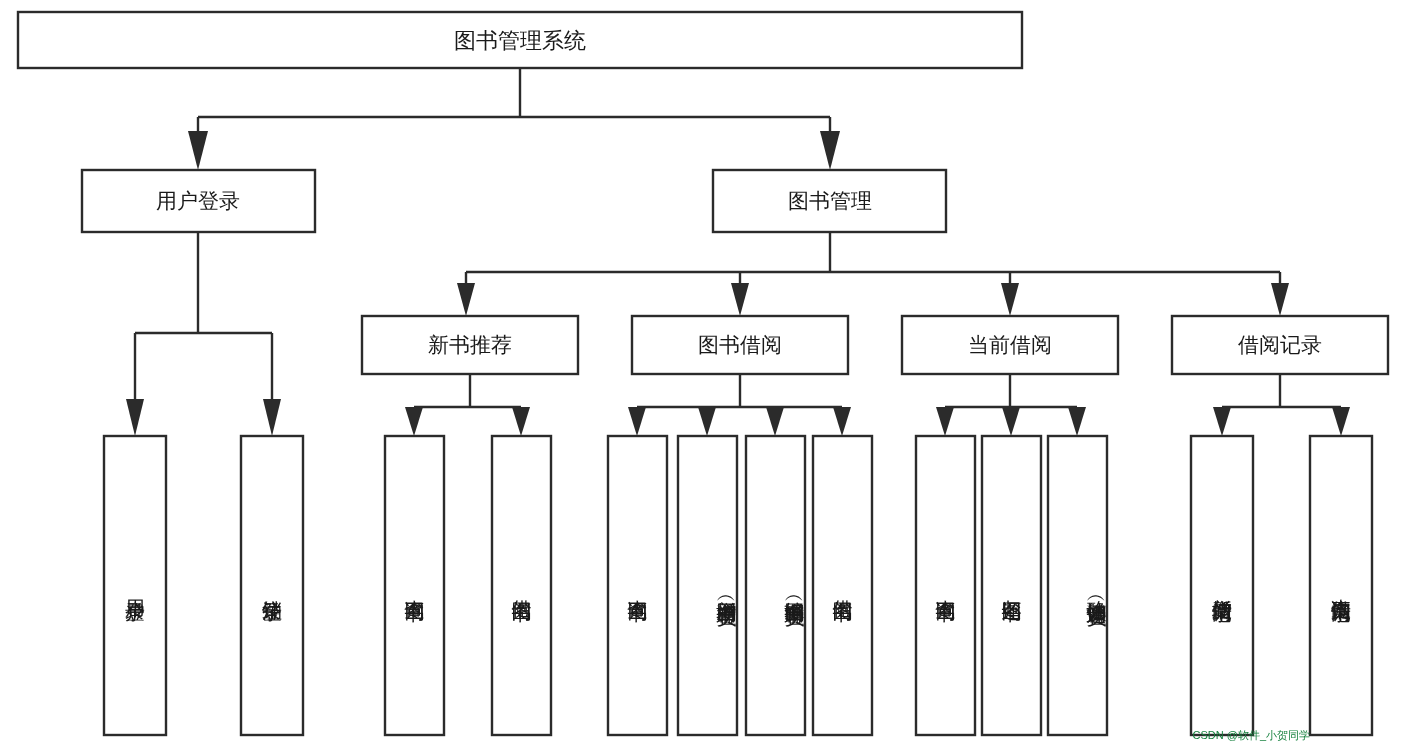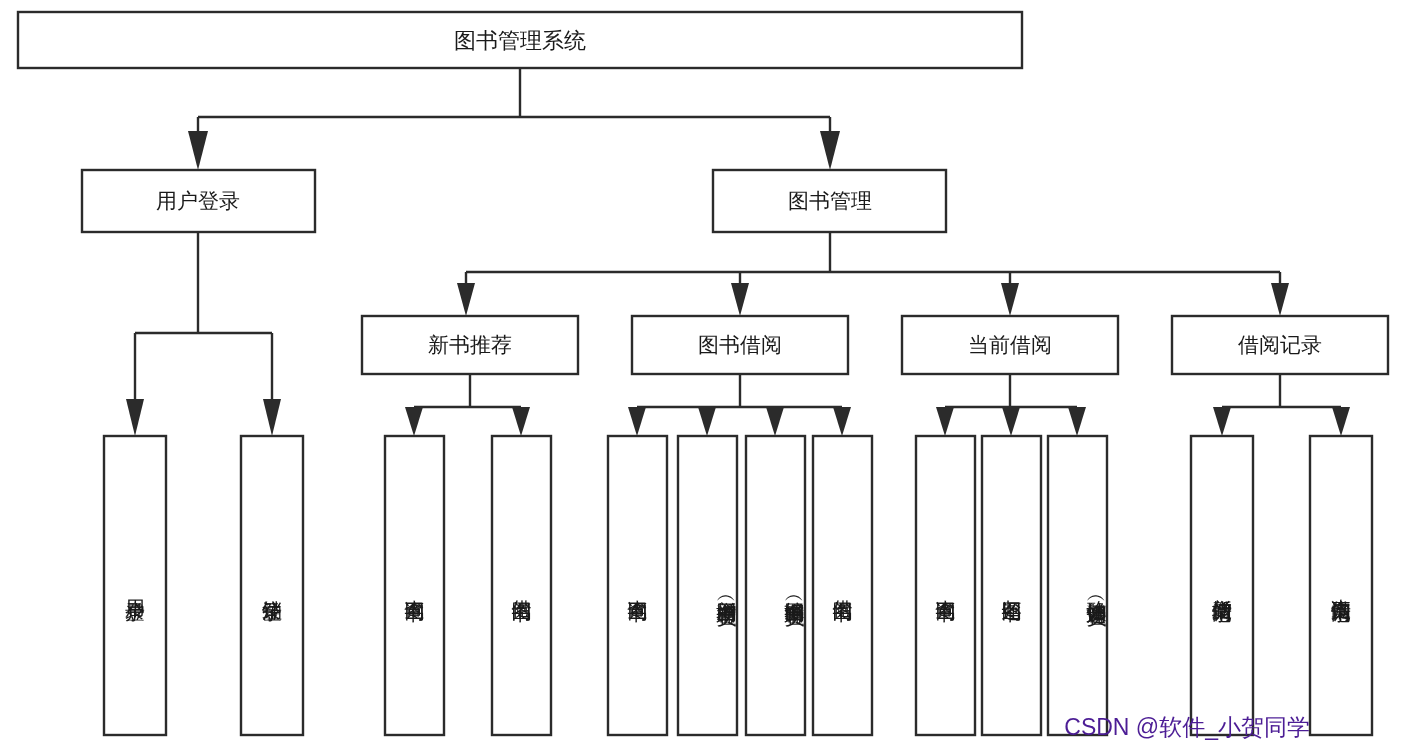--- a/index.html
+++ b/index.html
@@ -68,22 +68,22 @@
     pointer-events: none;
     display: flex;
     align-items: center;
     justify-content: center;
   }
   .watermark {
     position: absolute;
     right: 8px;
     bottom: 4px;
     font-family: "Liberation Sans", "DejaVu Sans", sans-serif;
-    font-size: 23px;
-    color: #4c1d95;
+    font-size: 11px;
+    color: #15803d;
     white-space: nowrap;
     user-select: none;
   }
 </style>
 </head>
 <body>
 
 <div id="diagram-root">
 
   <svg id="flowchart" viewBox="0 0 1405 747">

